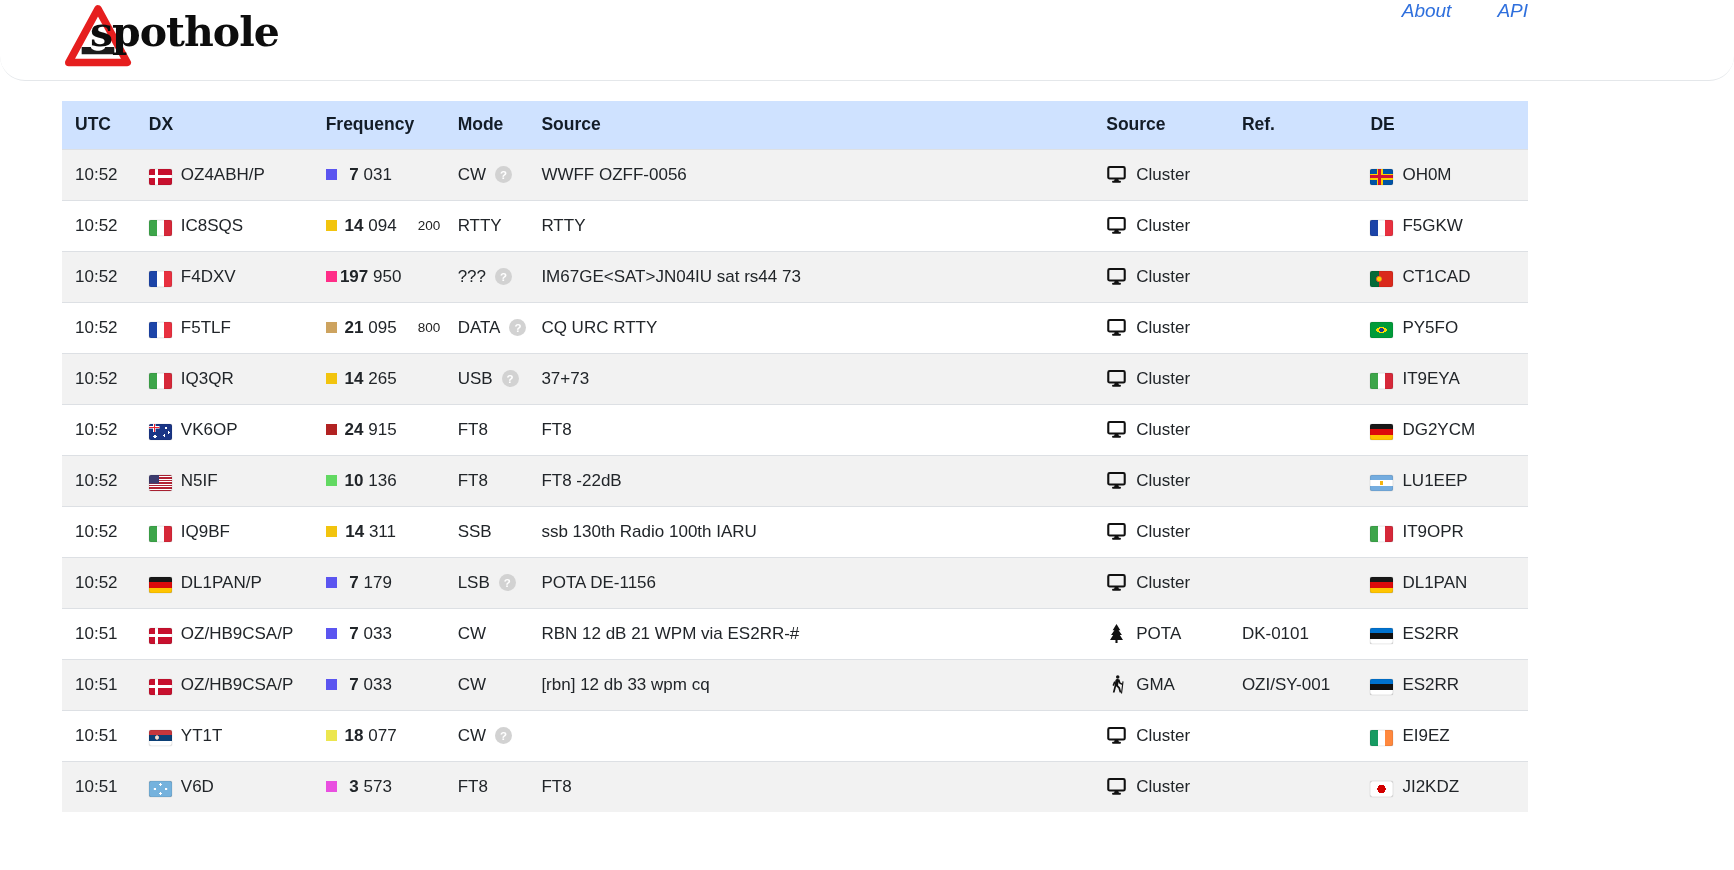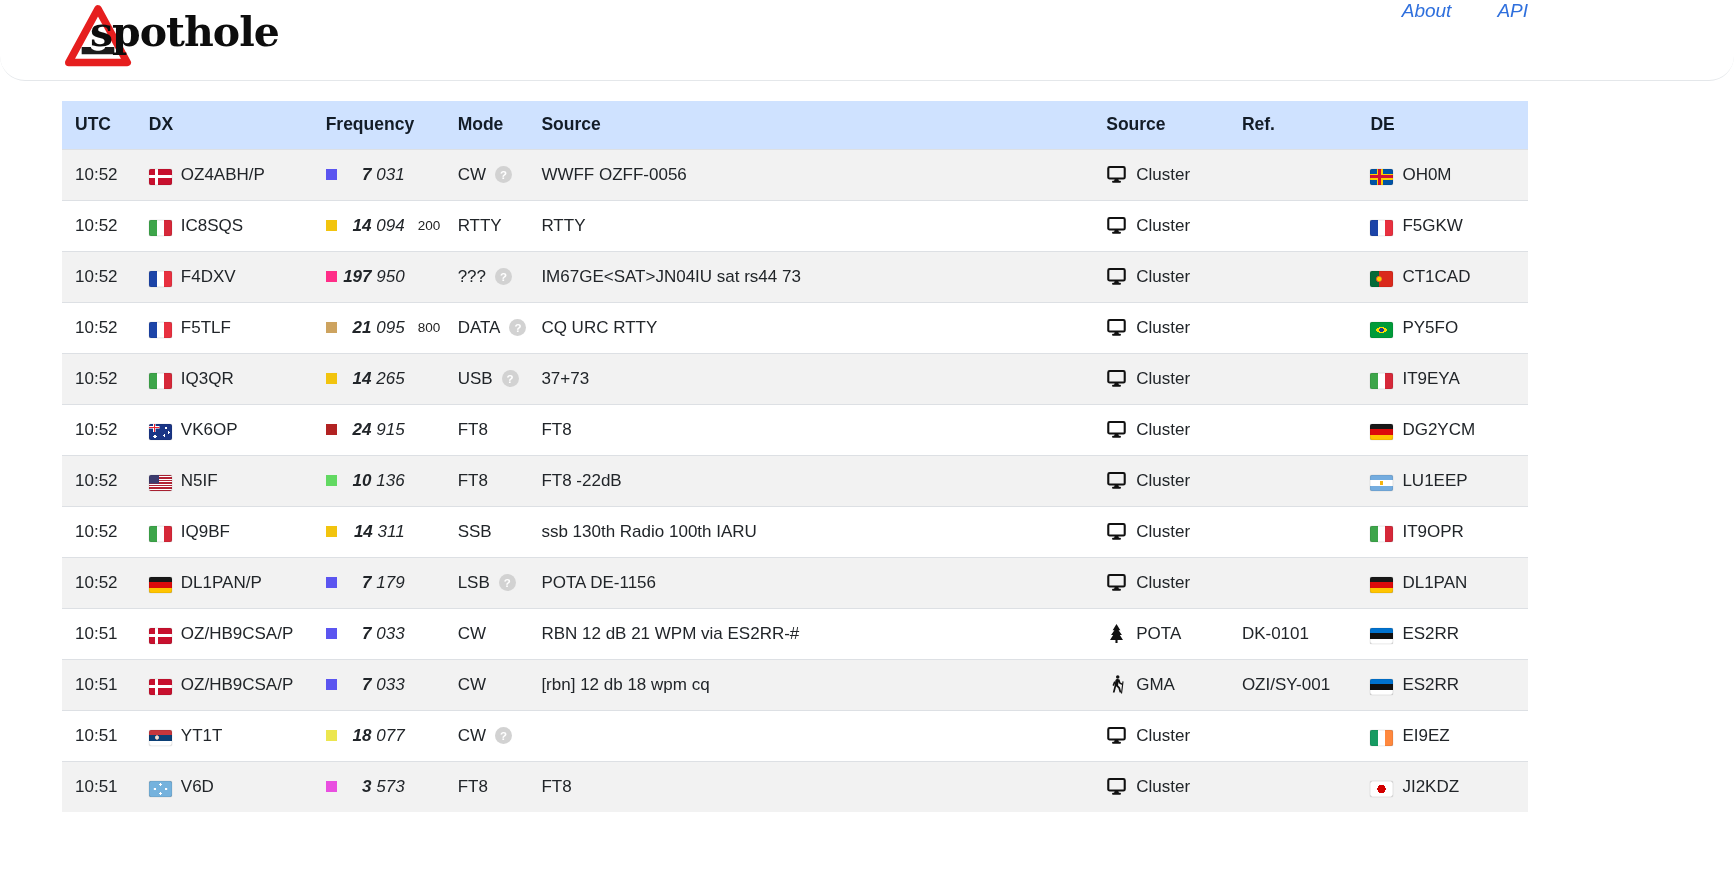--- a/index.html
+++ b/index.html
@@ -32,21 +32,21 @@
     color:#131c27; height:48px; padding-left:10px; font-size:17.5px; }
   .spots th:first-child { padding-left:13px; }
   .spots td { height:51px; padding-left:10px; border-top:1px solid #dde0e4; vertical-align:middle; }
   .spots td:first-child { padding-left:13px; }
   .spots tbody tr:nth-child(odd) { background:var(--stripe); }
   .cellflex { display:flex; align-items:flex-end; gap:9px; }
 
   
   .freqflex { display:flex; align-items:center; }
   .band-dot { width:11px; height:11px; flex:none; display:inline-block; }
-  .freq-main { display:inline-block; width:68px; text-align:right; white-space:nowrap;font-style:italic; }
+  .freq-main { display:inline-block; width:68px; text-align:center; white-space:nowrap; }
   .freq-main b { font-weight:700; }
   .freq-hz { font-size:13.5px; margin-left:13px; width:30px; color:#232323; }
 
   
   .qbadge { display:inline-flex; width:17px; height:17px; border-radius:50%;
     background:#d2d2d2; color:#fff; font-size:11.5px; font-weight:700;
     align-items:center; justify-content:center; margin-left:9px;
     vertical-align:1px; cursor:default; }
 
   
@@ -530,21 +530,21 @@
     </div>
           </td>
     <td>
             <div class="freqflex">
       <span class="band-dot" title="40m" style="background: rgb(91, 85, 240);"></span>
       <span class="freq-main"><b>7</b><span>&nbsp;033</span></span>
       <span class="freq-hz"></span>
     </div>
           </td>
     <td><span>CW</span></td>
-    <td><span>[rbn] 12 db 18 wpm cq</span></td>
+    <td><span>[rbn] 12 db 33 wpm cq</span></td>
     <td>
             <div class="cellflex">
       <span class="src-icon">
   <svg width="21" height="21" viewBox="0 0 24 24">
     <circle cx="13.4" cy="3.3" r="2" fill="#111"></circle>
     <path d="M10.7 7.4 c.3-1.2 1.5-1.9 2.7-1.6 l2.1.6 1 3.3 2.7 1.5 -.7 1.5 -3.2-1.7 -.8-2 -.8 3.8 2.3 2.6 1.6 5.8 h-2 l-1.5-5 -2.5-2.3 -1.8 7.3 h-2 l2.4-9.6z" fill="#111"></path>
     <path d="M9.3 8.2 l-1.9 4.7 1.7.7 1.8-4.5z" fill="#111"></path>
     <path d="M18.8 8.4 l-1.7 13.8 h1.3 l1.7-13.6z" fill="#111"></path>
   </svg>
 </span>

